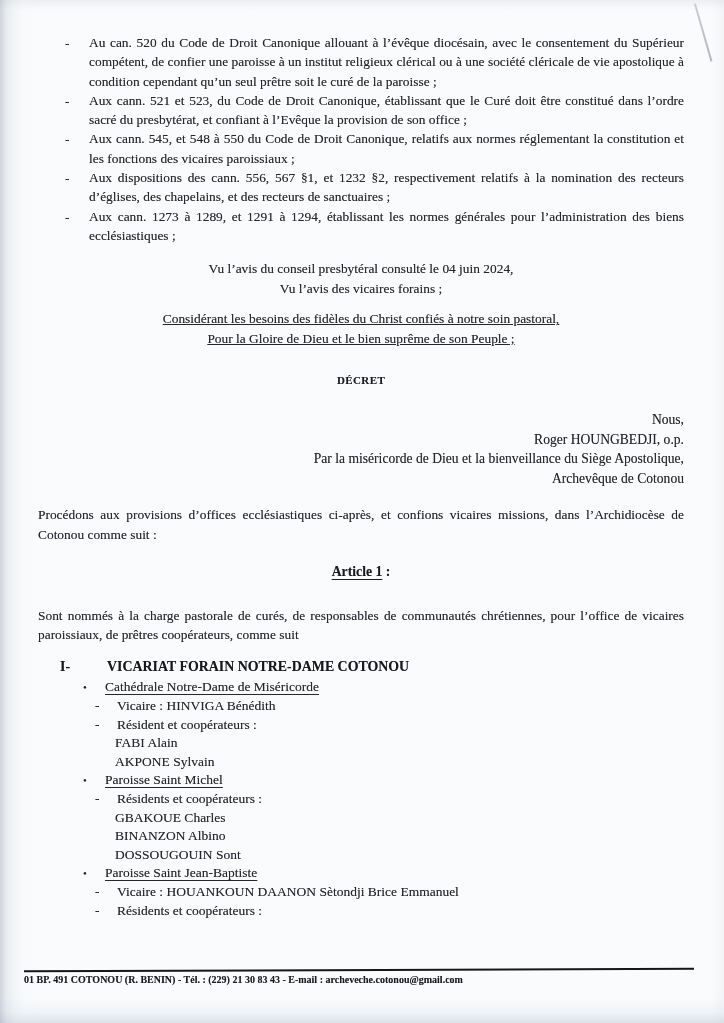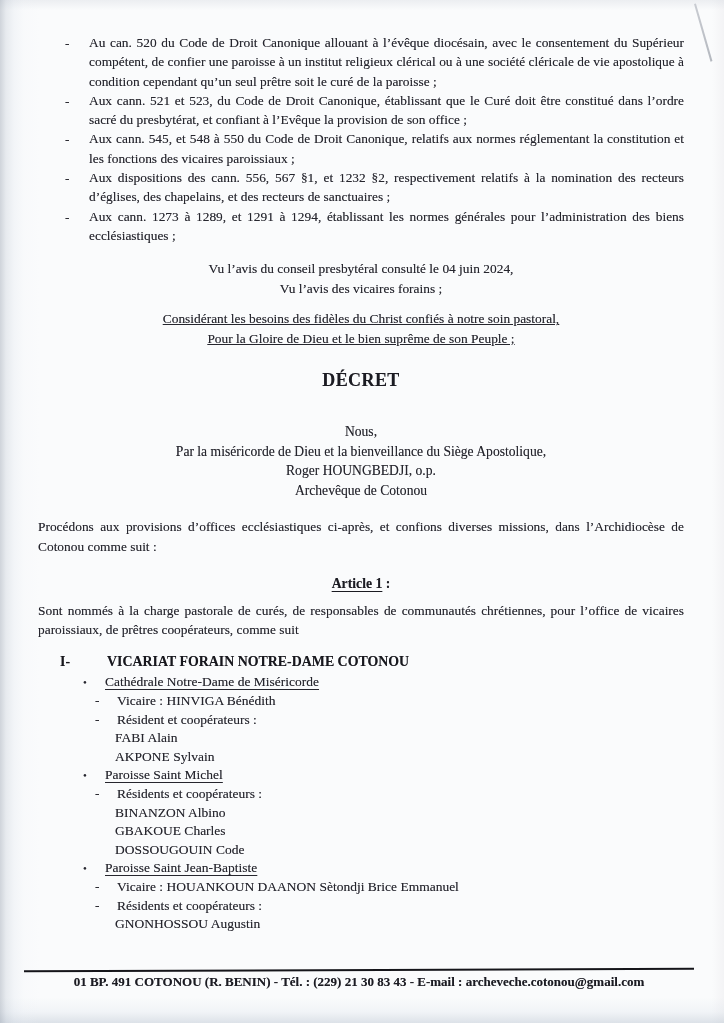--- a/index.html
+++ b/index.html
@@ -34,40 +34,40 @@
   }
   
   .canon-list { list-style:none; margin:0; padding:0; }
   .canon-list li { position:relative; padding-left:51px; text-align:justify; }
   .canon-list .dash { position:absolute; left:27px; }
   
   .block { margin:0;text-align:center; }
   .block .line { display:block; }
   .vu-block { margin-top:14px; line-height:19.6px; }
   .considerant-block { margin-top:11px; line-height:19.6px;text-decoration:underline; }
-  .decree-heading { margin-top:22px; text-align:center; font-weight:bold; font-size:18px; letter-spacing:0.4px; color:#1b1b22; }
-  .authority-block { margin-top:32px; text-align:center; line-height:19.6px; font-size:13.6px; }
+  .decree-heading { margin-top:22px; text-align:center; font-weight:bold; font-size:11px; letter-spacing:0.4px; color:#1b1b22; }
+  .authority-block { margin-top:20px; text-align:right; line-height:19.6px; font-size:13.6px; }
   .intro-par { margin-top:17px; text-align:justify; line-height:20px; }
   .article-heading { margin-top:17px; font-weight:bold; font-size:13.7px; color:#1b1b22; }
   .article-heading .u { text-decoration:underline; text-underline-offset:2.5px; text-decoration-thickness:1.3px; }
-  .article-intro { margin-top:7px; text-align:justify; line-height:19.6px; }
+  .article-intro { margin-top:24px; text-align:justify; line-height:19.6px; }
   
   .section { margin-top:13px; line-height:18.6px; font-size:13.5px; }
   .sec-head { position:relative; padding-left:69px; font-weight:bold; font-size:13.9px; color:#17171d; margin-bottom:2px; }
   .sec-head .numeral { position:absolute; left:22px; }
   .parish-row { position:relative; padding-left:67px; }
   .parish-row .bullet { position:absolute; left:45px; font-size:11px; }
   .parish-name { text-decoration:underline; text-underline-offset:3px; text-decoration-thickness:1.2px;margin-top:16px; }
   .entry-dash { position:relative; padding-left:79px; }
   .entry-dash .dash { position:absolute; left:57px; }
   .entry-plain { padding-left:77px; }
   
   .footer { position:absolute; left:24px; right:30px; top:969px; }
   .footer-rule { border:0; border-top:2.4px solid #15151a; margin:0; transform:rotate(-0.22deg); }
-  .footer-text { margin:3px 0 0; text-align:center; font-weight:bold; font-size:13px; color:#1b1b22; }
+  .footer-text { margin:3px 0 0; font-weight:bold; font-size:10px; color:#1b1b22; }
 </style>
 </head>
 <body>
 
 <div class="page">
   <div class="fold-line"></div>
 
   <div class="content">
 
     <ul class="canon-list">
@@ -100,26 +100,26 @@
 
     <p class="block considerant-block">
       <span class="line">Considérant les besoins des fidèles du Christ confiés à notre soin pastoral,</span>
       <span class="line">Pour la Gloire de Dieu et le bien suprême de son Peuple ;</span>
     </p>
 
     <p class="block decree-heading">DÉCRET</p>
 
     <p class="block authority-block">
       <span class="line">Nous,</span>
+      <span class="line">Roger HOUNGBEDJI, o.p.</span>
       <span class="line">Par la miséricorde de Dieu et la bienveillance du Siège Apostolique,</span>
-      <span class="line">Roger HOUNGBEDJI, o.p.</span>
       <span class="line">Archevêque de Cotonou</span>
     </p>
 
-    <p class="block intro-par">Procédons aux provisions d’offices ecclésiastiques ci-après, et confions diverses missions, dans l’Archidiocèse de Cotonou comme suit :</p>
+    <p class="block intro-par">Procédons aux provisions d’offices ecclésiastiques ci-après, et confions vicaires missions, dans l’Archidiocèse de Cotonou comme suit :</p>
 
     <p class="block article-heading">
       <span class="u">Article 1</span><span> :</span>
     </p>
 
     <p class="block article-intro">Sont nommés à la charge pastorale de curés, de responsables de communautés chrétiennes, pour l’office de vicaires paroissiaux, de prêtres coopérateurs, comme suit</p>
 
     <div class="section">
       <div class="sec-head">
         <span class="numeral">I-</span>
@@ -147,44 +147,41 @@
 
       <div class="parish-row">
         <span class="bullet">•</span>
         <span class="parish-name">Paroisse Saint Michel</span>
       </div>
       <div class="entry-dash">
         <span class="dash">-</span>
         <span>Résidents et coopérateurs :</span>
       </div>
       <div class="entry-plain">
+        <span>GBAKOUE Charles</span>
+      </div>
+      <div class="entry-plain">
         <span>BINANZON Albino</span>
       </div>
       <div class="entry-plain">
-        <span>GBAKOUE Charles</span>
-      </div>
-      <div class="entry-plain">
-        <span>DOSSOUGOUIN Code</span>
+        <span>DOSSOUGOUIN Sont</span>
       </div>
 
       <div class="parish-row">
         <span class="bullet">•</span>
         <span class="parish-name">Paroisse Saint Jean-Baptiste</span>
       </div>
       <div class="entry-dash">
         <span class="dash">-</span>
         <span>Vicaire : HOUANKOUN DAANON Sètondji Brice Emmanuel</span>
       </div>
       <div class="entry-dash">
         <span class="dash">-</span>
         <span>Résidents et coopérateurs :</span>
       </div>
-      <div class="entry-plain">
-        <span>GNONHOSSOU Augustin</span>
-      </div>
     </div>
   </div>
 
   <div class="footer">
     <hr class="footer-rule">
     <p class="footer-text">01 BP. 491 COTONOU (R. BENIN) - Tél. : (229) 21 30 83 43 - E-mail : archeveche.cotonou@gmail.com</p>
   </div>
 </div>
 
 </body></html>

